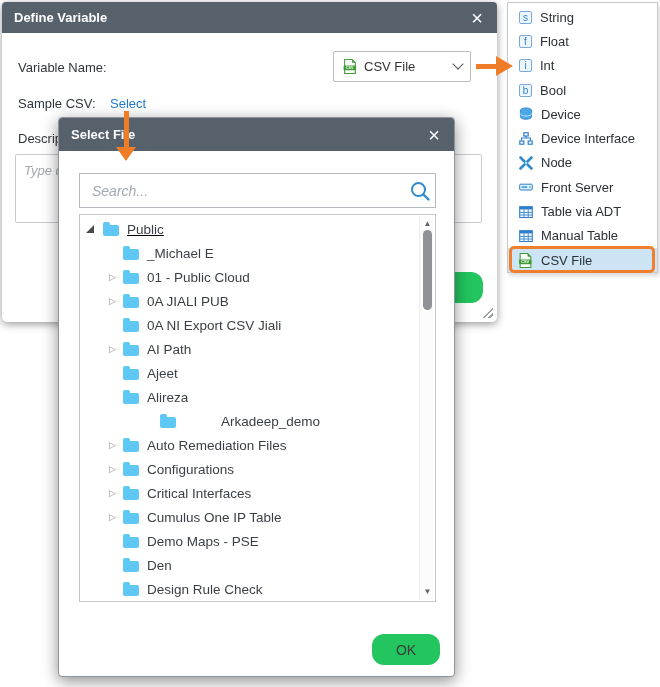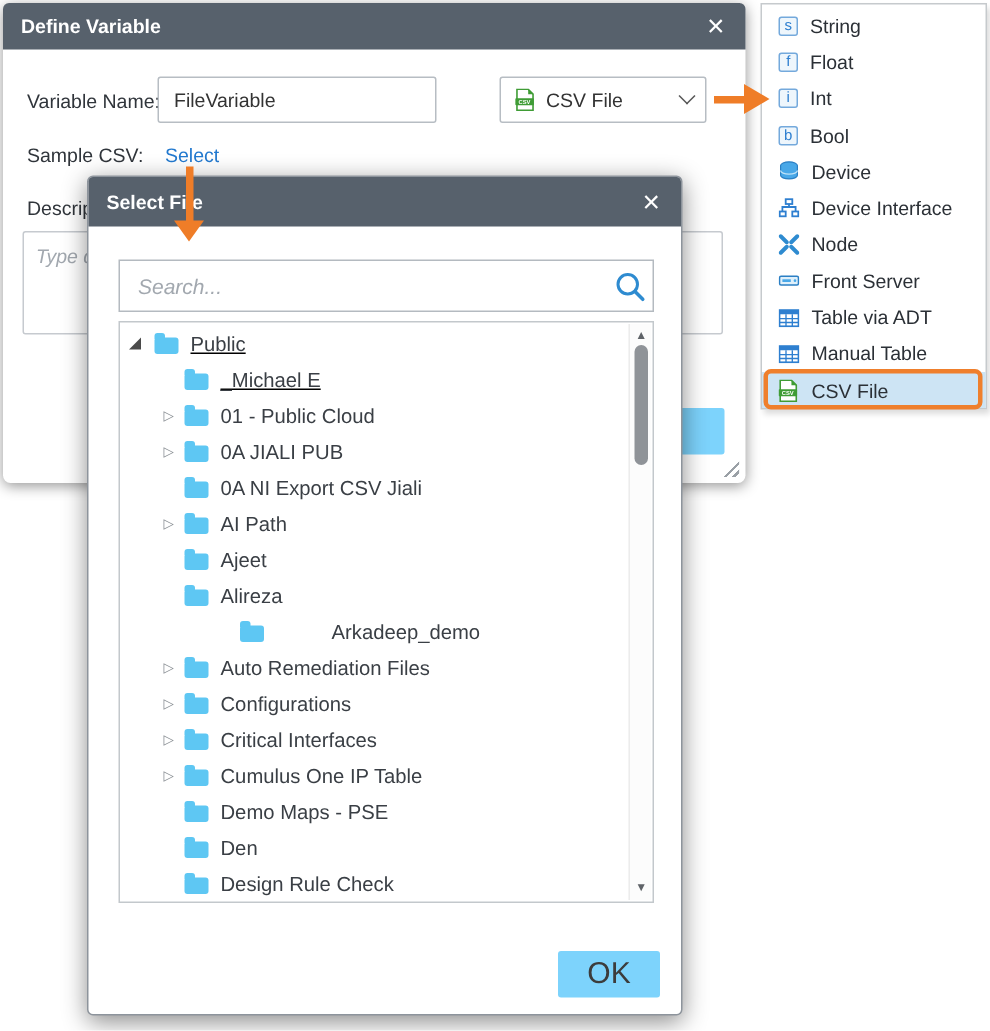--- a/index.html
+++ b/index.html
@@ -25,22 +25,22 @@
              color:#333; padding:8px; resize:none; font-family:"Liberation Sans",sans-serif; }
 
   .dropdown { position:absolute; border:1px solid #b7bdc3; border-radius:2px; background:#fff;
               display:flex; align-items:center; padding:0 8px; gap:7px; font-size:13px; color:#333; cursor:pointer; }
   .dropdown .grow { flex:1; }
   .chev { width:8px; height:8px; border-right:1.6px solid #555; border-bottom:1.6px solid #555;
           transform:rotate(45deg); margin-top:-5px; }
 
   .link { position:absolute; color:#2279cf; font-size:13px; cursor:pointer; }
 
-  .btn-yellow { position:absolute; background:#7dd3fc; border:none; border-radius:2px;
-                color:#3c3c3c; font-size:20px; cursor:pointer; font-family:"Liberation Sans",sans-serif; }
+  .btn-yellow { position:absolute; background:#22c55e; border:none; border-radius:12px;
+                color:#3c3c3c; font-size:14px; cursor:pointer; font-family:"Liberation Sans",sans-serif; }
   .grip { position:absolute; right:4px; bottom:4px; width:11px; height:11px;
           background:repeating-linear-gradient(135deg,#9aa0a6 0 1.5px,transparent 1.5px 4px);
           clip-path:polygon(100% 0,100% 100%,0 100%); }
 
   
   .arrow-right { position:absolute; left:476px; top:56px; z-index:6; width:38px; height:21px; }
   .arrow-right .shaft { position:absolute; left:0; top:8px; width:21px; height:5px; background:#ef7d28; }
   .arrow-right .head  { position:absolute; left:20px; top:0; width:0; height:0;
                         border-left:17px solid #ef7d28; border-top:10.5px solid transparent; border-bottom:10.5px solid transparent; }
   .arrow-down { position:absolute; left:116px; top:111px; z-index:6; width:21px; height:50px; }
@@ -105,21 +105,20 @@
 <div class="stage">
 
   <div class="dlg define-dlg">
     <div class="titlebar">
       <span>Define Variable</span>
       <span class="spacer"></span>
       <span class="close-x">×</span>
     </div>
 
     <span class="lbl" style="left:16px; top:58px;">Variable Name:</span>
-    <input class="txtinput" style="left: 103px; top: 49px; width: 186px; height: 31px;" value="FileVariable">
 
     <span class="lbl" style="left:300px; top:58px;margin-left:40px;">Type:</span>
     <div class="dropdown" style="left:331px; top:49px; width:138px; height:31px;">
       <span class="menu-icon">
         <svg width="14" height="15" viewBox="0 0 12 14">
           <path d="M1 .5h7l3 3v10H1z" fill="#fff" stroke="#3f9c35" stroke-width="1"></path>
           <path d="M8 .5v3h3z" fill="#3f9c35"></path>
           <rect x="0" y="6" width="11.5" height="4.4" rx="0.5" fill="#3f9c35"></rect>
           <text x="5.7" y="9.5" font-size="3.6" fill="#fff" text-anchor="middle" font-family="sans-serif" font-weight="bold">CSV</text>
         </svg>
@@ -250,21 +249,21 @@
       </span>
     </div>
 
     <div class="tree-panel">
       <div class="tree-rows">
           <div class="tree-row" style="padding-left: 6px; text-decoration: underline;">
             <span class="exp-open"></span>
             <span class="folder-icon"></span>
             <span class="tree-label">Public</span>
           </div>
-          <div class="tree-row" style="padding-left: 26px; text-decoration: underline;">
+          <div class="tree-row" style="padding-left: 26px;">
             <span class="expander"></span>
             <span class="folder-icon"></span>
             <span class="tree-label">_Michael E</span>
           </div>
           <div class="tree-row" style="padding-left: 26px;">
             <span class="expander">▷</span>
             <span class="folder-icon"></span>
             <span class="tree-label">01 - Public Cloud</span>
           </div>
           <div class="tree-row" style="padding-left: 26px;">

